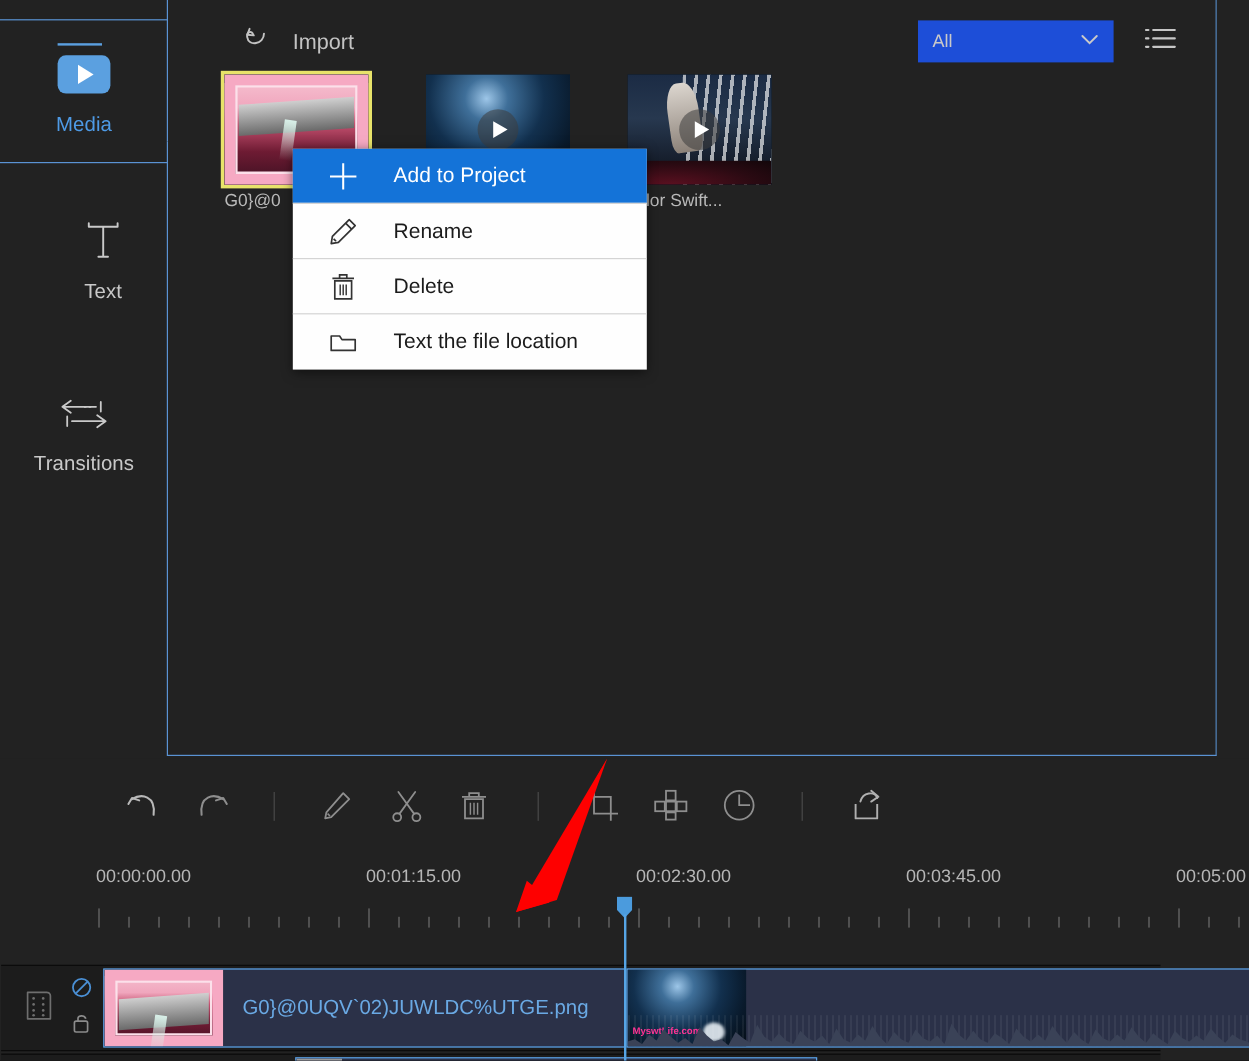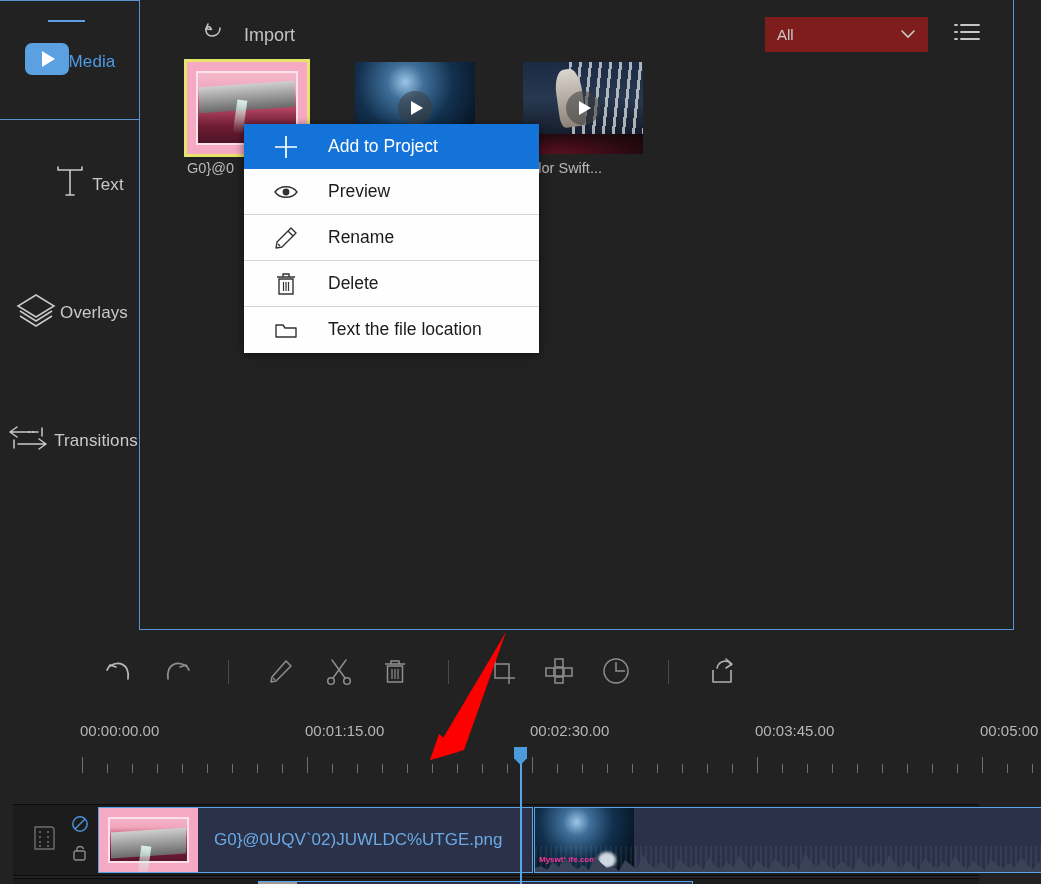--- a/index.html
+++ b/index.html
@@ -18,24 +18,25 @@
 
   
   #sidebar {
     position: absolute; left: 0; top: 0;
     width: 140px; height: 630px;
     background: #222222;
   }
   .side-item {
     position: relative;
     width: 140px; height: 118px;
-    display: flex; flex-direction: row;
+    display: flex; flex-direction: column;
     align-items: center; justify-content: center;
     color: #c9c9c9;
     cursor: pointer;
+    margin-top: 16px;
   }
   .side-item .ico { height: 52px; display:flex; align-items:center; justify-content:center; }
   .side-item .lbl { font-size: 17px; margin-top: 6px; letter-spacing: .1px; }
   .side-item.active { color: #4e9ae5; }
   .side-item.active::after {
     content:""; position:absolute; left:0; top:0;
     width:140px; height:118px;
     border: 1px solid #5a93d4;
     border-left: none;
     pointer-events:none;
@@ -86,21 +87,21 @@
 
   #import-btn {
     position:absolute; left:60px; top:20px;
     display:flex; align-items:center; gap:18px;
     color:#c3c3c3; cursor:pointer;
   }
   #import-btn .txt { font-size:18px; }
 
   #filter-select {
     position:absolute; left:625px; top:17px;
-    width:163px; height:35px; background:#7f1d1d;
+    width:163px; height:35px; background:#1d4ed8;
     color:#c9c9c9; font-size:15px;
     display:flex; align-items:center; padding: 0 12px;
     cursor:pointer;
   }
   #filter-select .val { flex:1; }
   #list-view-btn {
     position:absolute; left:812px; top:20px;
     width:30px; height:26px; cursor:pointer;
   }
 
@@ -230,21 +231,21 @@
     clip-path: polygon(0 0, 100% 0, 100% 62%, 50% 100%, 0 62%);
   }
   #playhead .line {
     position:absolute; left:6px; top:50px; width:1.5px; height:134px;
     background:#56a5e6;
   }
 
   
   #tracks { position:absolute; left:0; top:172px; width:1041px; height:80px; }
   .track {
-    position:absolute; left:13px; width:966px;
+    position:absolute; left:1px; width:966px;
     border-top:1px solid #0b0b0b;
     border-bottom:1px solid #0b0b0b;
     background:#1c1c1c;
     text-decoration:underline;
   }
   .track-head {
     position:absolute; left:0; top:0; width:82px; height:100%;
     display:flex; align-items:center; gap:12px; padding-left:18px;
   }
   .clip {
@@ -288,30 +289,20 @@
     <div class="side-item">
       <div class="ico">
         <svg width="44" height="42" viewBox="0 0 44 42">
           <path d="M10 9 H34 M10 9 V6 M34 9 V6 M22 9 V34 M18 34 H26" stroke="#c9c9c9" stroke-width="1.6" fill="none" stroke-linecap="round"></path>
         </svg>
       </div>
       <div class="lbl">Text</div>
     </div>
 
 
-    <div class="side-item">
-      <div class="ico">
-        <svg width="48" height="42" viewBox="0 0 48 42">
-          <path d="M24 6 L42 17 L24 28 L6 17 Z" stroke="#c9c9c9" stroke-width="1.5" fill="none"></path>
-          <path d="M8 22 L24 32 L40 22" stroke="#c9c9c9" stroke-width="1.5" fill="none"></path>
-          <path d="M8 27 L24 37 L40 27" stroke="#c9c9c9" stroke-width="1.5" fill="none"></path>
-        </svg>
-      </div>
-      <div class="lbl">Overlays</div>
-    </div>
 
     <div class="side-item">
       <div class="ico">
         <svg width="52" height="40" viewBox="0 0 52 40">
           <path d="M8 14 H36 M8 14 L15 9 M8 14 L15 19 M40 10 V18" stroke="#c9c9c9" stroke-width="1.5" fill="none" stroke-linecap="round"></path>
           <path d="M44 26 H16 M44 26 L37 21 M44 26 L37 31 M12 22 V30" stroke="#c9c9c9" stroke-width="1.5" fill="none" stroke-linecap="round"></path>
           <path d="M26 14 h2 M30 14 h2" stroke="#c9c9c9" stroke-width="1.5"></path>
         </svg>
       </div>
       <div class="lbl">Transitions</div>
@@ -394,29 +385,20 @@
 
     <div class="ctx-item hl">
       <span class="ci">
         <svg width="30" height="30" viewBox="0 0 30 30">
             <path d="M15 4 V26 M4 15 H26" stroke="#ffffff" stroke-width="1.7"></path>
           </svg>
       </span>
       <span>Add to Project</span>
     </div>
 
-    <div class="ctx-item">
-      <span class="ci">
-        <svg width="28" height="20" viewBox="0 0 28 20">
-          <path d="M3 10 C8 3, 20 3, 25 10 C20 17, 8 17, 3 10 Z" stroke="#333" stroke-width="1.4" fill="none"></path>
-          <circle cx="14" cy="10" r="3.4" fill="#333"></circle>
-        </svg>
-      </span>
-      <span>Preview</span>
-    </div>
     <div class="ctx-sep"></div>
 
     <div class="ctx-item">
       <span class="ci">
         <svg width="26" height="26" viewBox="0 0 26 26">
           <path d="M18 3 L23 8 L9 22 L3 23 L4 17 Z" stroke="#333" stroke-width="1.4" fill="none" stroke-linejoin="round"></path>
           <path d="M15 6 L20 11" stroke="#333" stroke-width="1.4"></path>
           <path d="M5 19 L7 21" stroke="#333" stroke-width="1.4"></path>
         </svg>
       </span>

